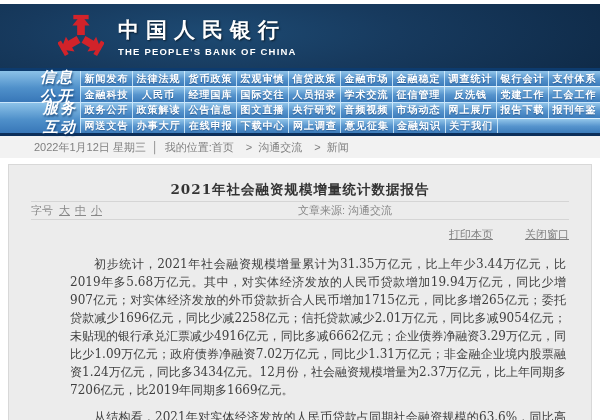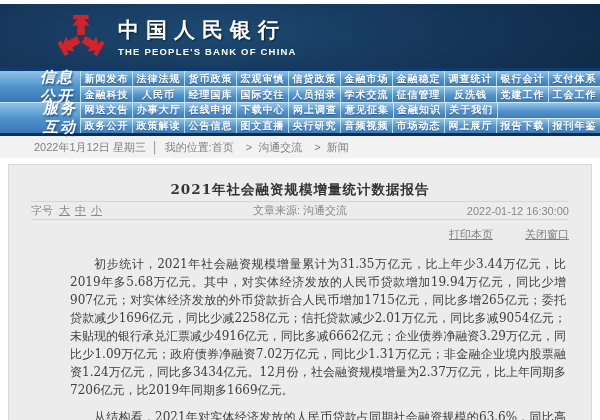--- a/index.html
+++ b/index.html
@@ -124,41 +124,41 @@
           <div class="nav-btn">反洗钱</div>
           <div class="nav-btn">党建工作</div>
           <div class="nav-btn">工会工作</div>
         </div>
       </div>
     </div>
     <div class="nav-section">
       <div class="section-label">服务互动</div>
       <div class="section-rows">
         <div class="nav-row">
-          <div class="nav-btn">网送文告</div>
-          <div class="nav-btn">办事大厅</div>
-          <div class="nav-btn">在线申报</div>
-          <div class="nav-btn">下载中心</div>
-          <div class="nav-btn">网上调查</div>
-          <div class="nav-btn">意见征集</div>
-          <div class="nav-btn">金融知识</div>
-          <div class="nav-btn">关于我们</div>
-          <div class="nav-filler" style="flex: 2 1 0%;"></div>
-        </div>
-        <div class="nav-row">
           <div class="nav-btn">政务公开</div>
           <div class="nav-btn">政策解读</div>
           <div class="nav-btn">公告信息</div>
           <div class="nav-btn">图文直播</div>
           <div class="nav-btn">央行研究</div>
           <div class="nav-btn">音频视频</div>
           <div class="nav-btn">市场动态</div>
           <div class="nav-btn">网上展厅</div>
           <div class="nav-btn">报告下载</div>
           <div class="nav-btn">报刊年鉴</div>
+        </div>
+        <div class="nav-row">
+          <div class="nav-btn">网送文告</div>
+          <div class="nav-btn">办事大厅</div>
+          <div class="nav-btn">在线申报</div>
+          <div class="nav-btn">下载中心</div>
+          <div class="nav-btn">网上调查</div>
+          <div class="nav-btn">意见征集</div>
+          <div class="nav-btn">金融知识</div>
+          <div class="nav-btn">关于我们</div>
+          <div class="nav-filler" style="flex: 2 1 0%;"></div>
         </div>
       </div>
     </div>
   </div>
 <div class="nav-bottom-strip"></div>
 
 <div class="breadcrumb">
   <span>2022年1月12日 星期三</span>
   <span>│</span>
   <span class="crumb-link">我的位置:首页</span>
@@ -169,21 +169,20 @@
 
 <div class="panel">
   <div class="article-title">2021年社会融资规模增量统计数据报告</div>
 
   <div class="meta-bar">
     <div class="meta-left">
       <span class="fs-label">字号</span>
       <span id="fs-links"><span class="fs-link">大</span><span class="fs-link">中</span><span class="fs-link">小</span></span>
     </div>
     <div class="meta-center">文章来源: 沟通交流</div>
-    <div class="meta-right">2022-01-12 16:30:00</div>
   </div>
 
   <div class="actions">
     <span class="action-link">打印本页</span>
     <span class="action-link">关闭窗口</span>
   </div>
 
   <div class="article-body" id="article-body">
       <p>初步统计，2021年社会融资规模增量累计为31.35万亿元，比上年少3.44万亿元，比2019年多5.68万亿元。其中，对实体经济发放的人民币贷款增加19.94万亿元，同比少增907亿元；对实体经济发放的外币贷款折合人民币增加1715亿元，同比多增265亿元；委托贷款减少1696亿元，同比少减2258亿元；信托贷款减少2.01万亿元，同比多减9054亿元；未贴现的银行承兑汇票减少4916亿元，同比多减6662亿元；企业债券净融资3.29万亿元，同比少1.09万亿元；政府债券净融资7.02万亿元，同比少1.31万亿元；非金融企业境内股票融资1.24万亿元，同比多3434亿元。12月份，社会融资规模增量为2.37万亿元，比上年同期多7206亿元，比2019年同期多1669亿元。</p>
       <p>从结构看，2021年对实体经济发放的人民币贷款占同期社会融资规模的63.6%，同比高6个百分点；对实体经济发放的外币贷款折合人民币占比0.5%，同比高0.1个百分点；委托贷款占比-0.5%，同比高0.6个百分点；信托贷款占比-6.4%，同比低3.2个百分点；未贴现的银行承兑汇票占比-1.6%，同比低2.1个百分点；企业债券占比10.5%，同比低2.1个百分点；政府债券占比22.4%，同比低1.5个百分点；非金融企业境内股票融资占比3.9%，同比高1.3个百分点。</p>

